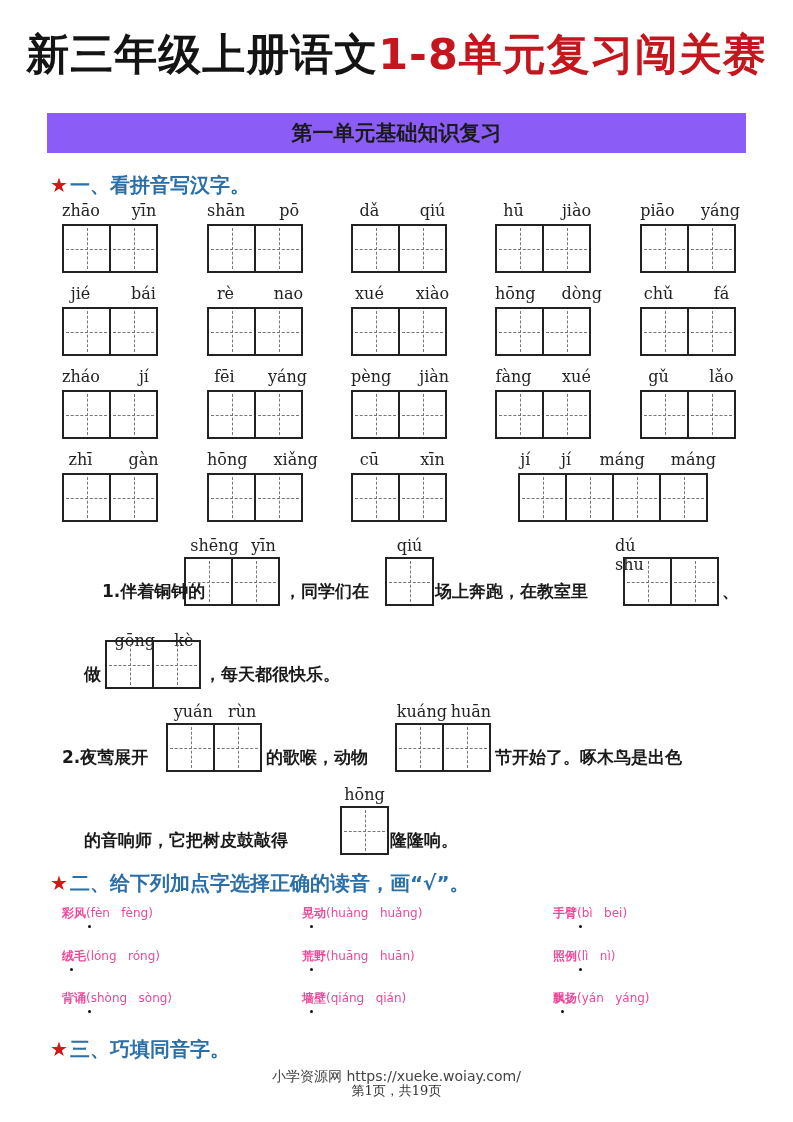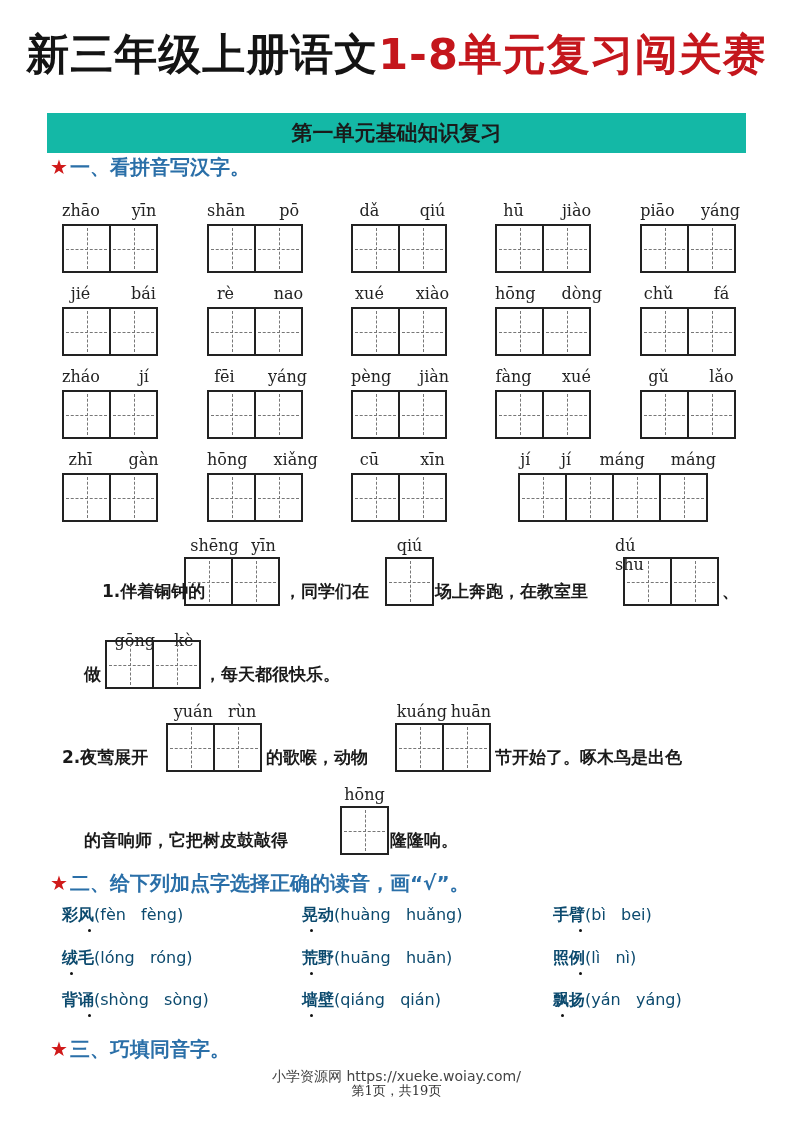--- a/index.html
+++ b/index.html
@@ -9,21 +9,21 @@
   .title {
     position: absolute; left: 0; top: 26px; width: 793px; text-align: center;
     font-family: "DejaVu Sans", sans-serif; font-weight: bold; font-size: 43px;
     letter-spacing: 1px; white-space: nowrap;
   }
   .title .black { color: #141414; }
   .title .red { color: #c4161c; }
 
   .unit-banner {
     position: absolute; left: 47px; top: 113px; width: 699px; height: 40px;
-    background: #14b8a6; text-align: center; line-height: 40px;
+    background: #8b5cf6; text-align: center; line-height: 40px;
     font-family: "DejaVu Sans", sans-serif; font-weight: bold; font-size: 21px; color: #1a1a1a;
   }
 
   .section-head {
     position: absolute; left: 50px; font-family: "DejaVu Sans", sans-serif;
     font-weight: bold; font-size: 20px; color: #2a6fa8; white-space: nowrap;
   }
   .section-head .star { color: #d01a1a; margin-right: 2px; }
 
   
@@ -54,22 +54,22 @@
     position: absolute; font-family: "DejaVu Sans", sans-serif; font-weight: bold;
     font-size: 17px; color: #1a1a1a; white-space: nowrap;
   }
   .inline-py {
     position: absolute; font-family: "DejaVu Serif", serif; font-size: 16px;
     color: #222; white-space: nowrap; display: flex; justify-content: space-around;
   }
 
   
   .choice {
-    position: absolute; font-family: "DejaVu Sans", sans-serif; font-size: 16px;
-    color: #0c4a6e; white-space: nowrap;
+    position: absolute; font-family: "DejaVu Sans", sans-serif; font-size: 12px;
+    color: #ec4899; white-space: nowrap;
   }
   .choice .word { font-weight: bold; position: relative; }
   .choice .dot {
     position: absolute; bottom: -6px; width: 3px; height: 3px; border-radius: 50%; background: #111;
   }
   .choice .opt { font-family: "DejaVu Sans", sans-serif; font-weight: normal; }
 
   .footer-site {
     position: absolute; left: 0; width: 793px; top: 1068px; text-align: center;
     font-family: "DejaVu Sans", sans-serif; font-size: 14px; color: #444;
@@ -81,21 +81,21 @@
 </style>
 </head>
 <body>
 
 <div class="title">
   <span class="black">新三年级上册语文</span><span class="red">1-8单元复习闯关赛</span>
 </div>
 
 <div class="unit-banner">第一单元基础知识复习</div>
 
-<div class="section-head" style="top:154px;text-align:right;">
+<div class="section-head" style="top:172px;text-align:right;">
   <span class="star">★</span><span>一、看拼音写汉字。</span>
 </div>
 
 <div id="pygrid">
     <div class="pyitem" style="left: 62px; top: 201px; width: 100px; height: 74px;">
       <div class="pinyin">
         <span style="width: 49px;">zhāo</span>
         <span style="width: 49px;">yīn</span>
       </div>
       <div class="boxes" style="top: 23px; left: 0px;">

